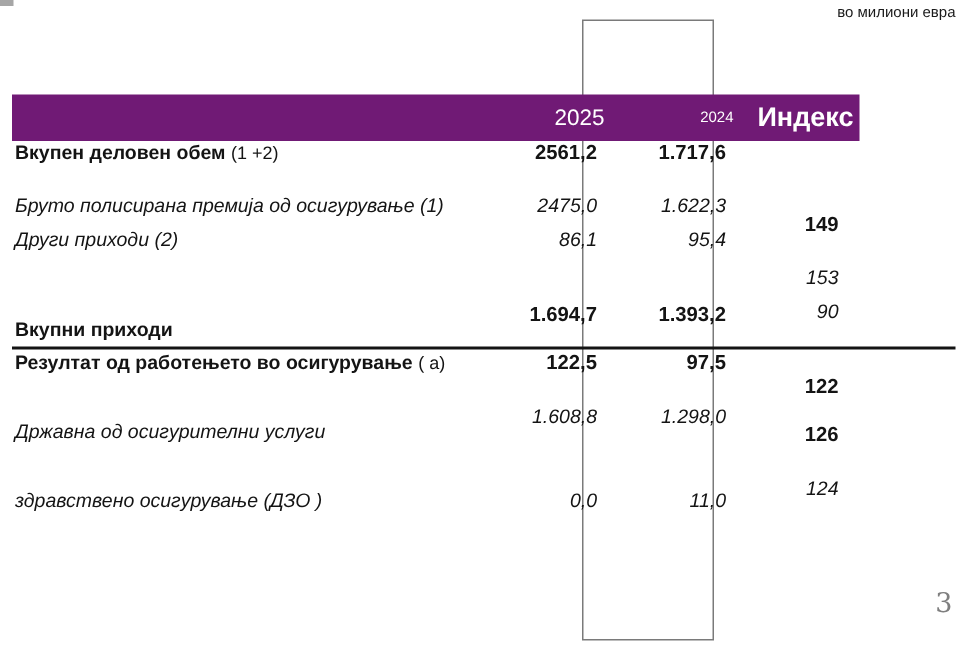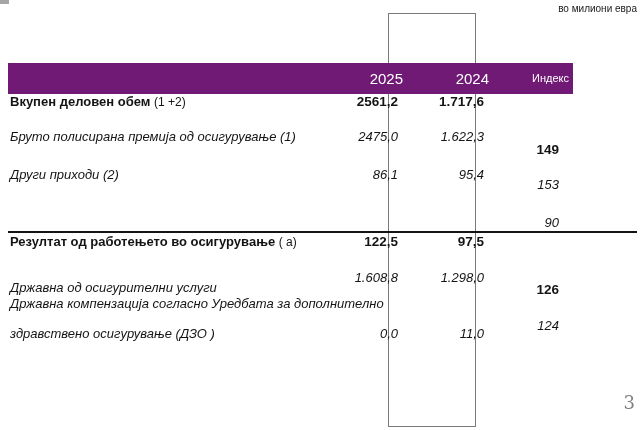--- a/index.html
+++ b/index.html
@@ -13,22 +13,22 @@
   .col-highlight-box {
     position:absolute; left:388px; top:13px; width:86px; height:412px;
     border:1px solid #7a7a7a; z-index:1; background:transparent;
   }
   .red-header {
     position:absolute; left:8px; top:52px; width:565px; height:31px;
     background:#701a75; z-index:2;margin-top:11px;
   }
   .red-header span { position:absolute; color:#ffffff; line-height:31px; white-space:nowrap; }
   .hd-2025 { right:170px; font-size:15px; }
-  .hd-2024 { right:84px;  font-size:15px; }
-  .hd-index { right:4px;  font-size:11px; }
+  .hd-2024 { right:84px;  font-size:10px; }
+  .hd-index { right:4px;  font-size:18px;font-weight:bold; }
 
   .row { position:absolute; left:0; width:574px; height:16px; line-height:16px; font-size:13px; z-index:3; }
   .row .lbl { position:absolute; left:10px; top:0; white-space:nowrap; }
   .row .lbl.shift { top:10px; }
   .sfx { font-weight:normal; font-size:12px; }
   .v { position:absolute; top:0; white-space:nowrap; text-align:right; }
   .v1 { right:176px;text-align:center; } .v2 { right:90px; } .v3 { right:15px;margin-top:48px; }
   .bold { font-weight:bold; font-size:13.5px; }
   .bold .lbl { font-size:13px; }
   .italic { font-style:italic; }
@@ -64,47 +64,50 @@
     <span class="v v3">149</span>
   </div>
 
   <div class="row italic" style="top:129px">
     <span class="lbl">Бруто полисирана премија од осигурување (1)</span>
     <span class="v v1">2475,0</span>
     <span class="v v2">1.622,3</span>
     <span class="v v3">153</span>
   </div>
 
-  <div class="row italic" style="top:167px">
+  <div class="row italic" style="top:152px">
     <span class="lbl">Други приходи (2)</span>
     <span class="v v1">86,1</span>
     <span class="v v2">95,4</span>
     <span class="v v3">90</span>
   </div>
 
+  <div class="row bold" style="top:202px">
+    <span class="lbl shift">Вкупни приходи</span>
+    <span class="v v1">1.694,7</span>
+    <span class="v v2">1.393,2</span>
+    <span class="v v3">122</span>
+  </div>
 
   <div class="rule"></div>
 
   <div class="row bold" style="top:234px">
     <span class="lbl"><span>Резултат од работењето во осигурување</span> <span class="sfx">( а)</span></span>
     <span class="v v1">122,5</span>
     <span class="v v2">97,5</span>
     <span class="v v3">126</span>
   </div>
 
   <div class="row italic" style="top:270px">
     <span class="lbl shift">Државна од осигурителни услуги</span>
     <span class="v v1">1.608,8</span>
     <span class="v v2">1.298,0</span>
     <span class="v v3">124</span>
   </div>
 
-  <div class="row italic" style="top:296px">
-    <span class="lbl">Државна компензација согласно Уредбата за дополнително</span>
-  </div>
   <div class="row italic" style="top:326px">
     <span class="lbl">здравствено осигурување (ДЗО )</span>
     <span class="v v1">0,0</span>
     <span class="v v2">11,0</span>
   </div>
 
   <div class="page-number">3</div>
 
 </div>
 

